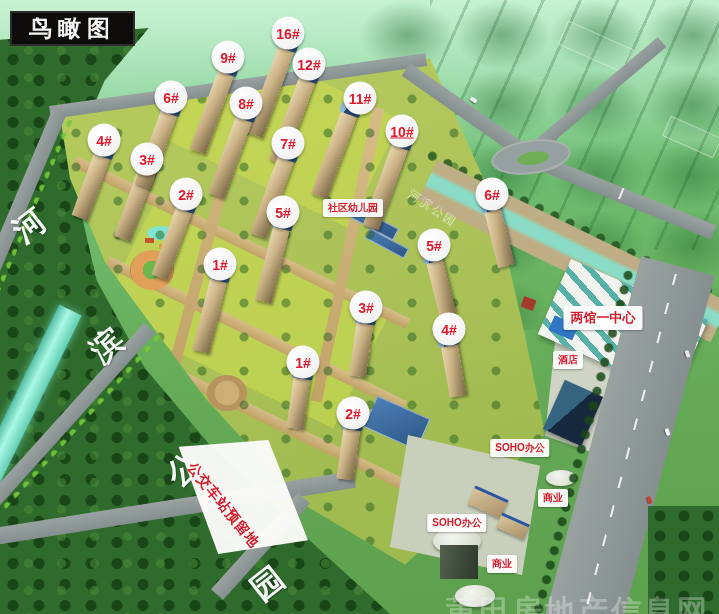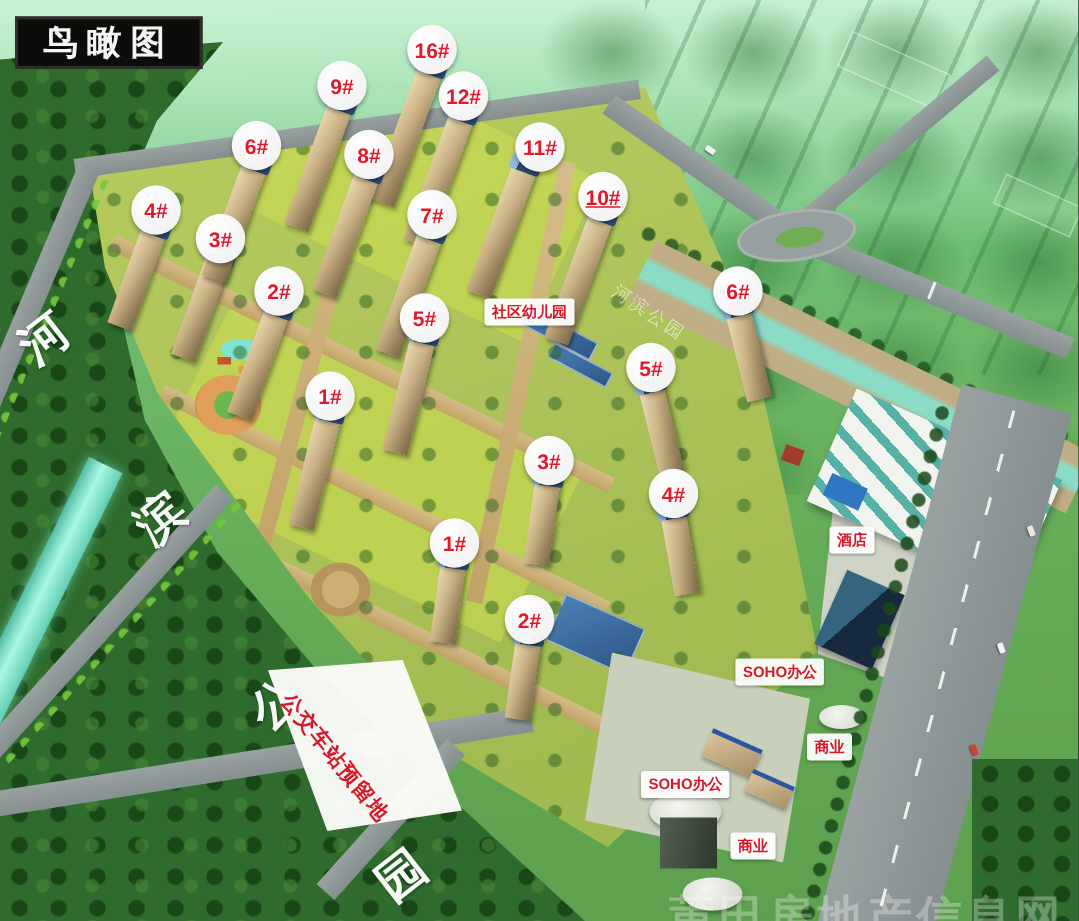--- a/index.html
+++ b/index.html
@@ -204,20 +204,21 @@
       <div class="bmarker" style="left: 402px; top: 131px; color: rgb(224, 25, 45); text-decoration: underline;">10#</div>
       <div class="bmarker" style="left: 283px; top: 212px; color: rgb(224, 25, 45);">5#</div>
       <div class="bmarker" style="left: 220px; top: 264px; color: rgb(224, 25, 45);">1#</div>
       <div class="bmarker" style="left: 492px; top: 194px; color: rgb(224, 25, 45);">6#</div>
       <div class="bmarker" style="left: 434px; top: 245px; color: rgb(224, 25, 45);">5#</div>
       <div class="bmarker" style="left: 449px; top: 329px; color: rgb(224, 25, 45);">4#</div>
       <div class="bmarker" style="left: 366px; top: 307px; color: rgb(224, 25, 45);">3#</div>
       <div class="bmarker" style="left: 303px; top: 362px; color: rgb(224, 25, 45);">1#</div>
       <div class="bmarker" style="left: 353px; top: 413px; color: rgb(224, 25, 45);">2#</div>
       <div class="flabel" style="left: 353px; top: 208px; color: rgb(213, 24, 42);">社区幼儿园</div>
+      <div class="flabel flabel-lg" style="left: 603px; top: 318px; color: rgb(213, 24, 42);">两馆一中心</div>
       <div class="flabel" style="left: 568px; top: 360px; color: rgb(213, 24, 42);">酒店</div>
       <div class="flabel" style="left: 520px; top: 448px; color: rgb(213, 24, 42);">SOHO办公</div>
       <div class="flabel" style="left: 553px; top: 498px; color: rgb(213, 24, 42);">商业</div>
       <div class="flabel" style="left: 457px; top: 523px; color: rgb(213, 24, 42);">SOHO办公</div>
       <div class="flabel" style="left: 502px; top: 564px; color: rgb(213, 24, 42);">商业</div>
       <div class="park-char" style="left: 14px; top: 204px;">河</div>
       <div class="park-char" style="left: 92px; top: 324px;">滨</div>
       <div class="park-char" style="left: 168px; top: 448px;">公</div>
       <div class="park-char" style="left: 252px; top: 562px;">园</div>
     </div>

